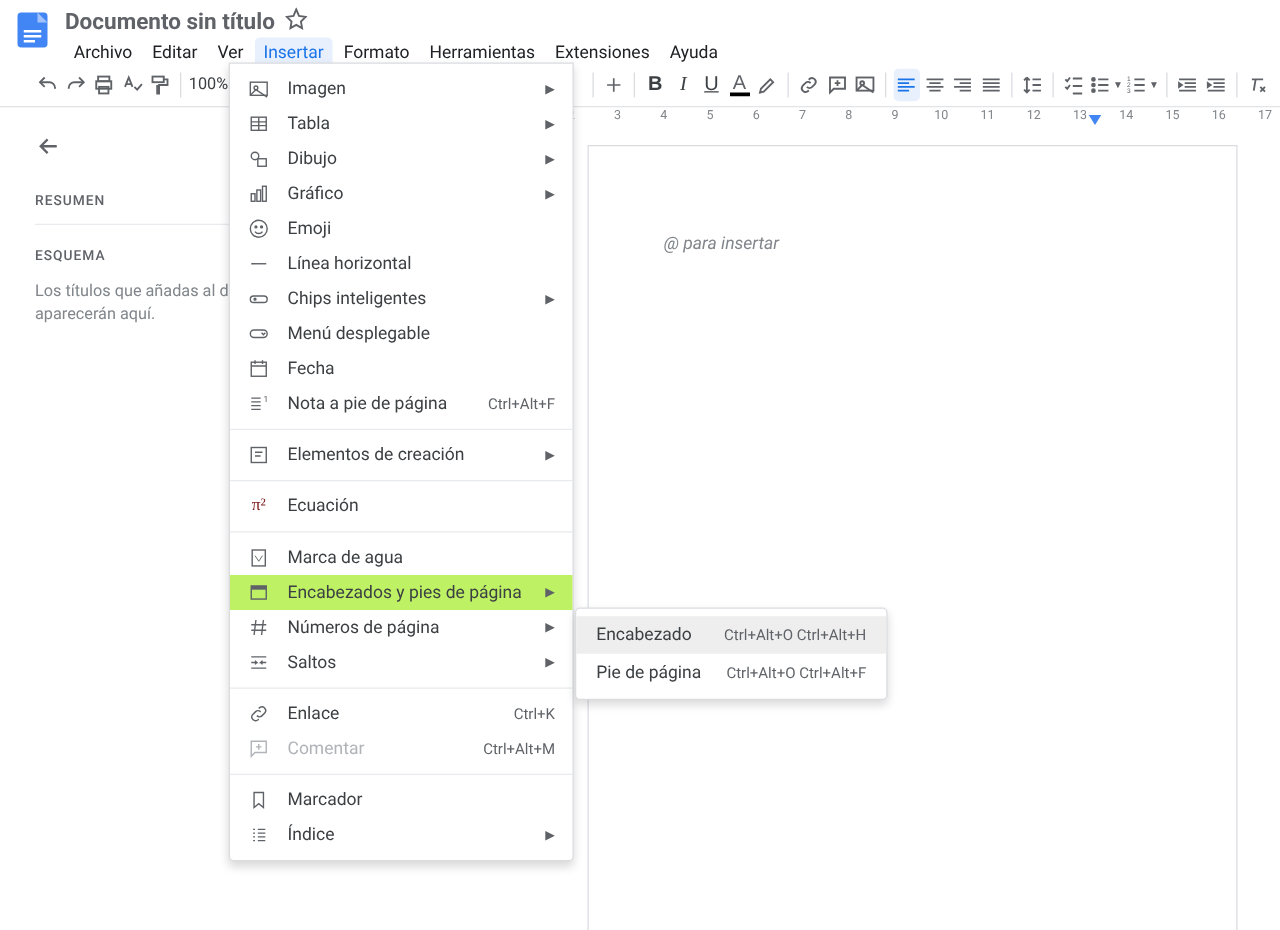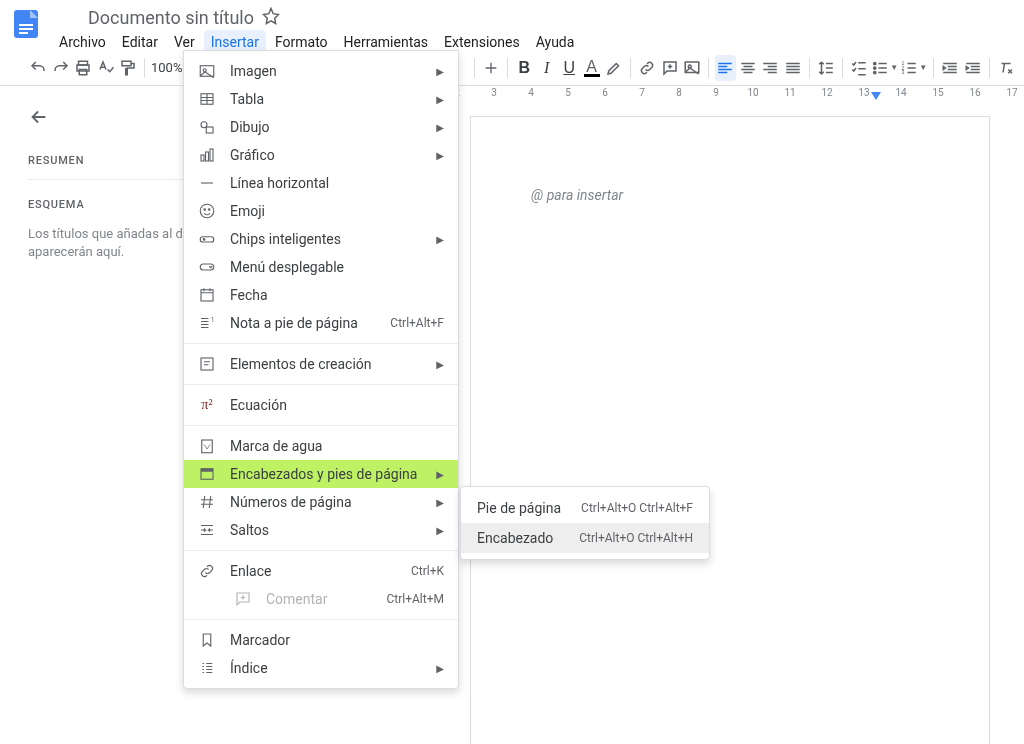--- a/index.html
+++ b/index.html
@@ -21,21 +21,21 @@
     height: 50px;
   }
   .docs-icon {
     width: 36px; height: 36px;
     margin-right: 8px;
     display: flex; align-items: center; justify-content: center;
   }
   .docs-icon svg { width: 32px; height: 32px; }
   .title-area { display: flex; flex-direction: column; }
   .title-row { display: flex; align-items: center; gap: 8px; height: 22px; }
-  .doc-title { font-size: 18px; color: #5f6368; font-weight: 400; margin-left: 36px; }
+  .doc-title { font-size: 18px; color: #5f6368; font-weight: 700; }
   .star-icon { color: #5f6368; width:18px; height:18px; }
   .menubar { display: flex; gap: 2px; margin-top: 2px; }
   .menubar-item {
     padding: 4px 7px;
     border-radius: 4px;
     color: #202124;
     font-size: 14px;
     cursor: pointer;
   }
   .menubar-item.active { background: #e8f0fe; color: #1a73e8; }
@@ -129,21 +129,21 @@
     position:relative;
   }
   .menu-item:hover, .menu-item.hovered { background:#f1f3f4;}
   .menu-item.highlighted { background:#bef264;}
   .menu-icon { width:18px; height:18px; flex:0 0 18px; display:flex; align-items:center; justify-content:center; color:#5f6368;}
   .menu-icon svg { width:18px; height:18px; stroke:#5f6368; fill:none; stroke-width:1.5;}
   .menu-label { flex:1; }
   .menu-shortcut { color:#5f6368; font-size:12px;}
   .menu-arrow { color:#5f6368; font-size:10px; margin-left:auto;}
   .menu-divider { height:1px; background:#e8eaed; margin:6px 0;}
-  .menu-item.disabled { color:#b0b3b8;margin-left:36px;}
+  .menu-item.disabled { color:#b0b3b8;}
   .menu-item.disabled .menu-icon svg { stroke:#b0b3b8;}
   
   .submenu {
     position:absolute;
     top: 486px; left: 460px;
     width: 250px;
     background:#fff;
     border:1px solid #dadce0;
     border-radius:4px;
     box-shadow: 0 4px 8px rgba(0,0,0,.15);
@@ -418,39 +418,39 @@
           <rect x="10" y="8" width="4" height="12"></rect>
           <rect x="16" y="4" width="4" height="16"></rect>
         </svg>
       </span>
       <span class="menu-label">Gráfico</span>
       <span class="menu-arrow">▶</span>
     </div>
     <div class="menu-item">
       <span class="menu-icon">
         <svg viewBox="0 0 24 24">
-          <path d="M4 12h16"></path>
-        </svg>
-      </span>
-      <span class="menu-label">Línea horizontal</span>
-    </div>
-    <div class="menu-item">
-      <span class="menu-icon">
-        <svg viewBox="0 0 24 24">
           <circle cx="12" cy="12" r="9"></circle>
           <circle cx="9" cy="10" r="1" fill="#5f6368"></circle>
           <circle cx="15" cy="10" r="1" fill="#5f6368"></circle>
           <path d="M8 15c1 1.5 2.5 2 4 2s3-.5 4-2"></path>
         </svg>
       </span>
       <span class="menu-label">Emoji</span>
     </div>
     <div class="menu-item">
       <span class="menu-icon">
         <svg viewBox="0 0 24 24">
+          <path d="M4 12h16"></path>
+        </svg>
+      </span>
+      <span class="menu-label">Línea horizontal</span>
+    </div>
+    <div class="menu-item">
+      <span class="menu-icon">
+        <svg viewBox="0 0 24 24">
           <rect x="3" y="9" width="18" height="7" rx="3.5"></rect>
           <circle cx="8" cy="12.5" r="1" fill="#5f6368"></circle>
         </svg>
       </span>
       <span class="menu-label">Chips inteligentes</span>
       <span class="menu-arrow">▶</span>
     </div>
     <div class="menu-item">
       <span class="menu-icon">
         <svg viewBox="0 0 24 24">
@@ -571,21 +571,21 @@
         <svg viewBox="0 0 24 24">
           <path d="M6 6h2M6 10h2M6 14h2M6 18h2M11 6h8M11 10h8M11 14h8M11 18h8"></path>
         </svg>
       </span>
       <span class="menu-label">Índice</span>
       <span class="menu-arrow">▶</span>
     </div>
   </div>
 
 <div class="submenu" id="submenu">
-    <div class="menu-item">
-      <span>Pie de página</span>
-      <span class="sub-shortcut">Ctrl+Alt+O Ctrl+Alt+F</span>
-    </div>
     <div class="menu-item hovered">
       <span>Encabezado</span>
       <span class="sub-shortcut">Ctrl+Alt+O Ctrl+Alt+H</span>
     </div>
+    <div class="menu-item">
+      <span>Pie de página</span>
+      <span class="sub-shortcut">Ctrl+Alt+O Ctrl+Alt+F</span>
+    </div>
   </div>
 
 </body></html>

